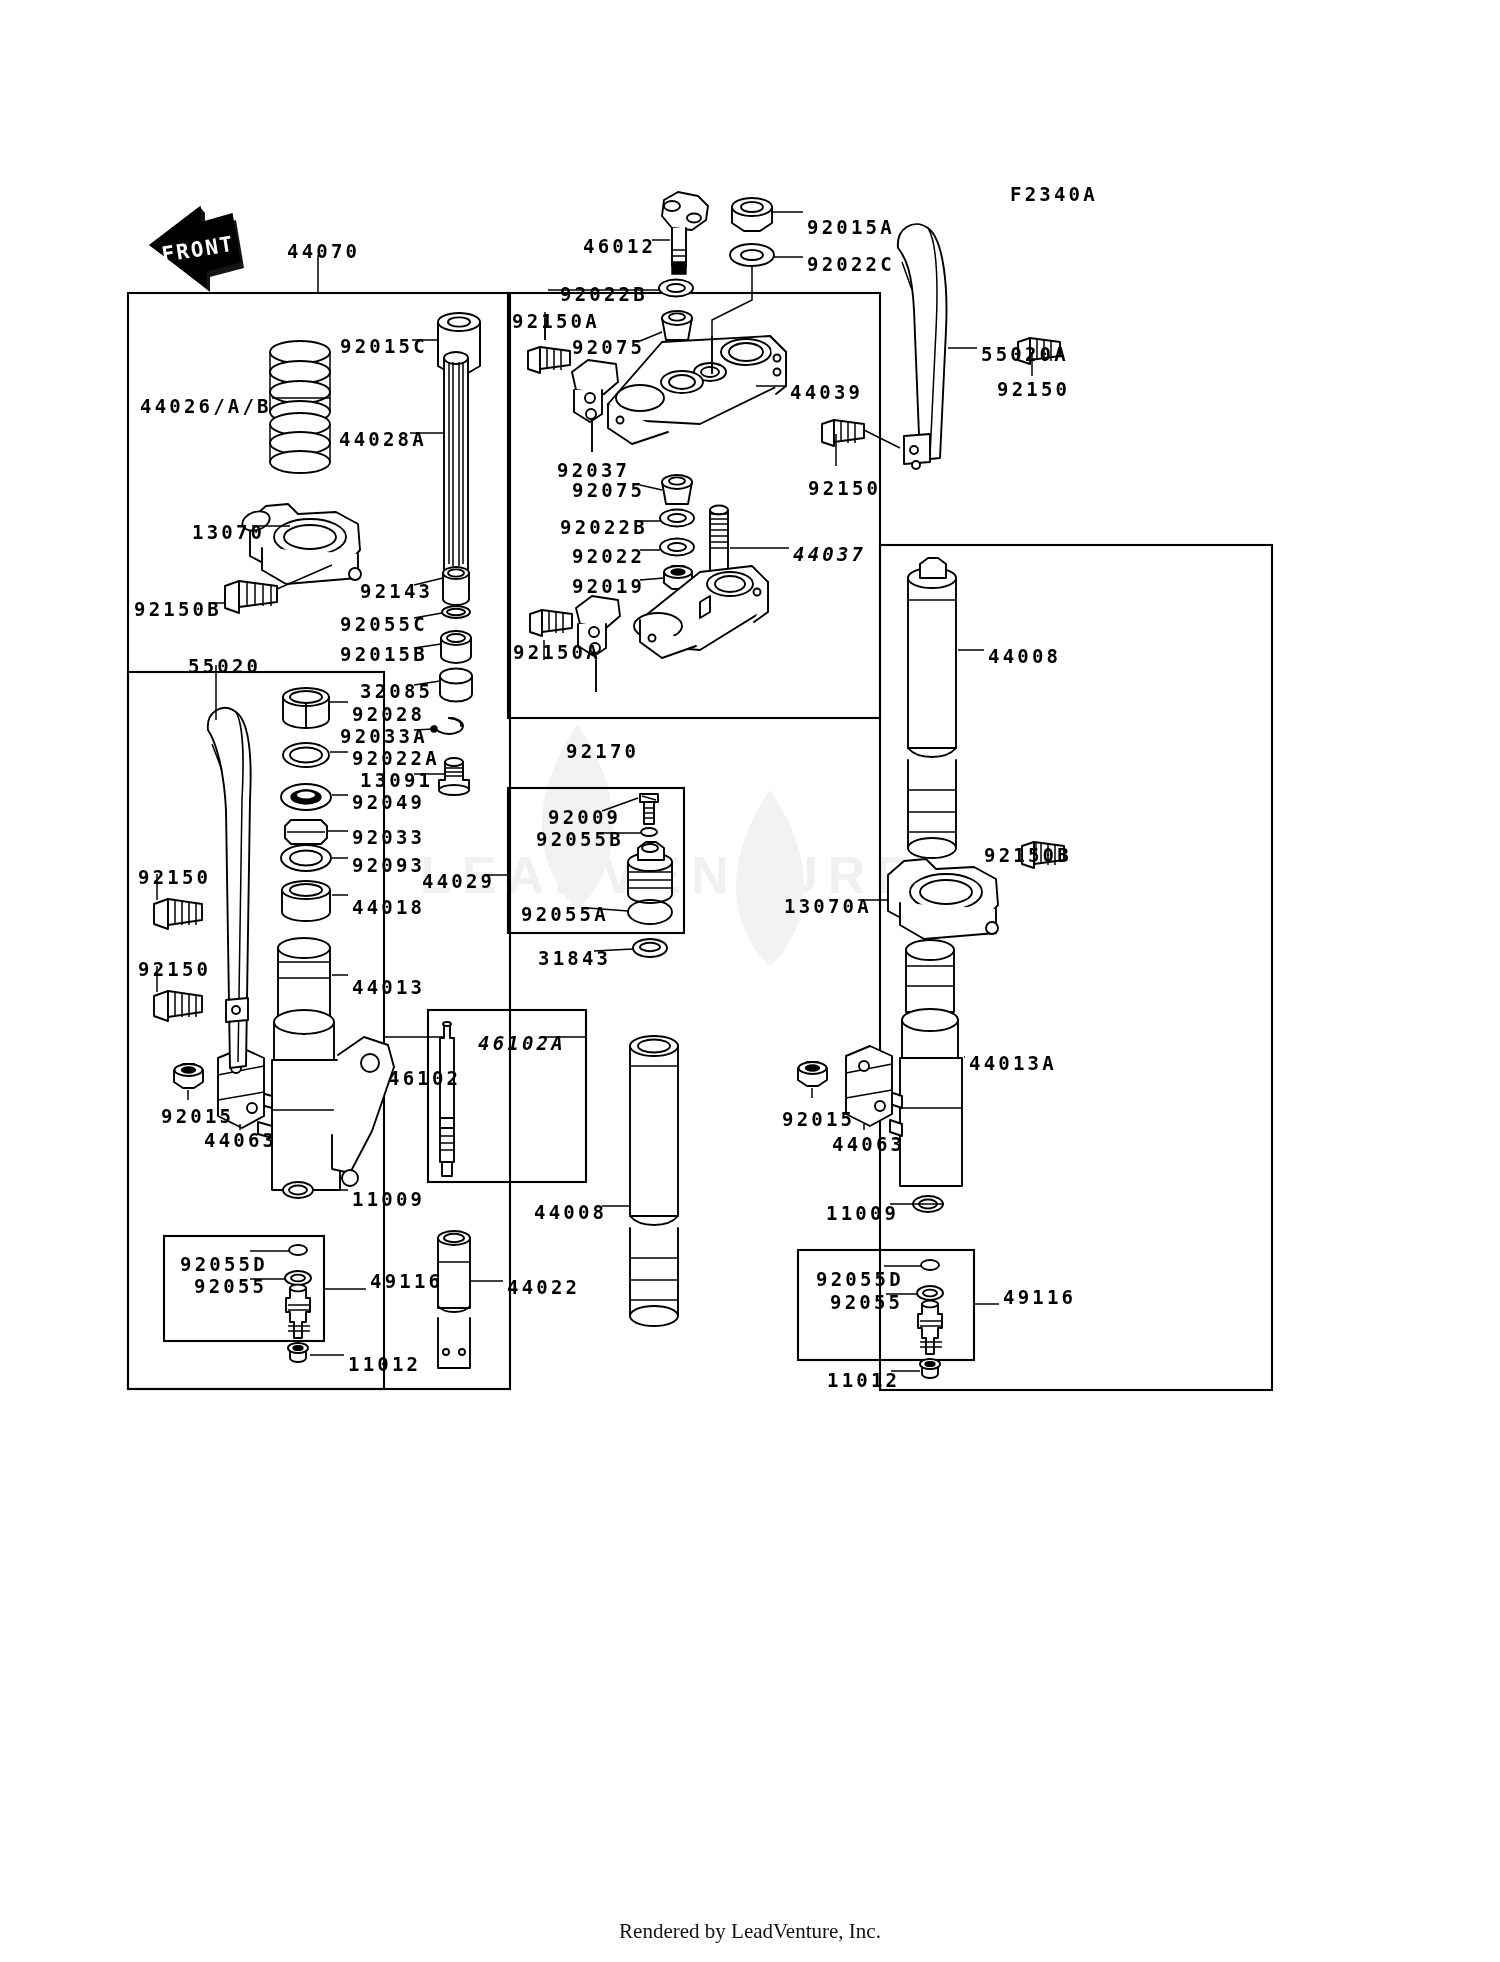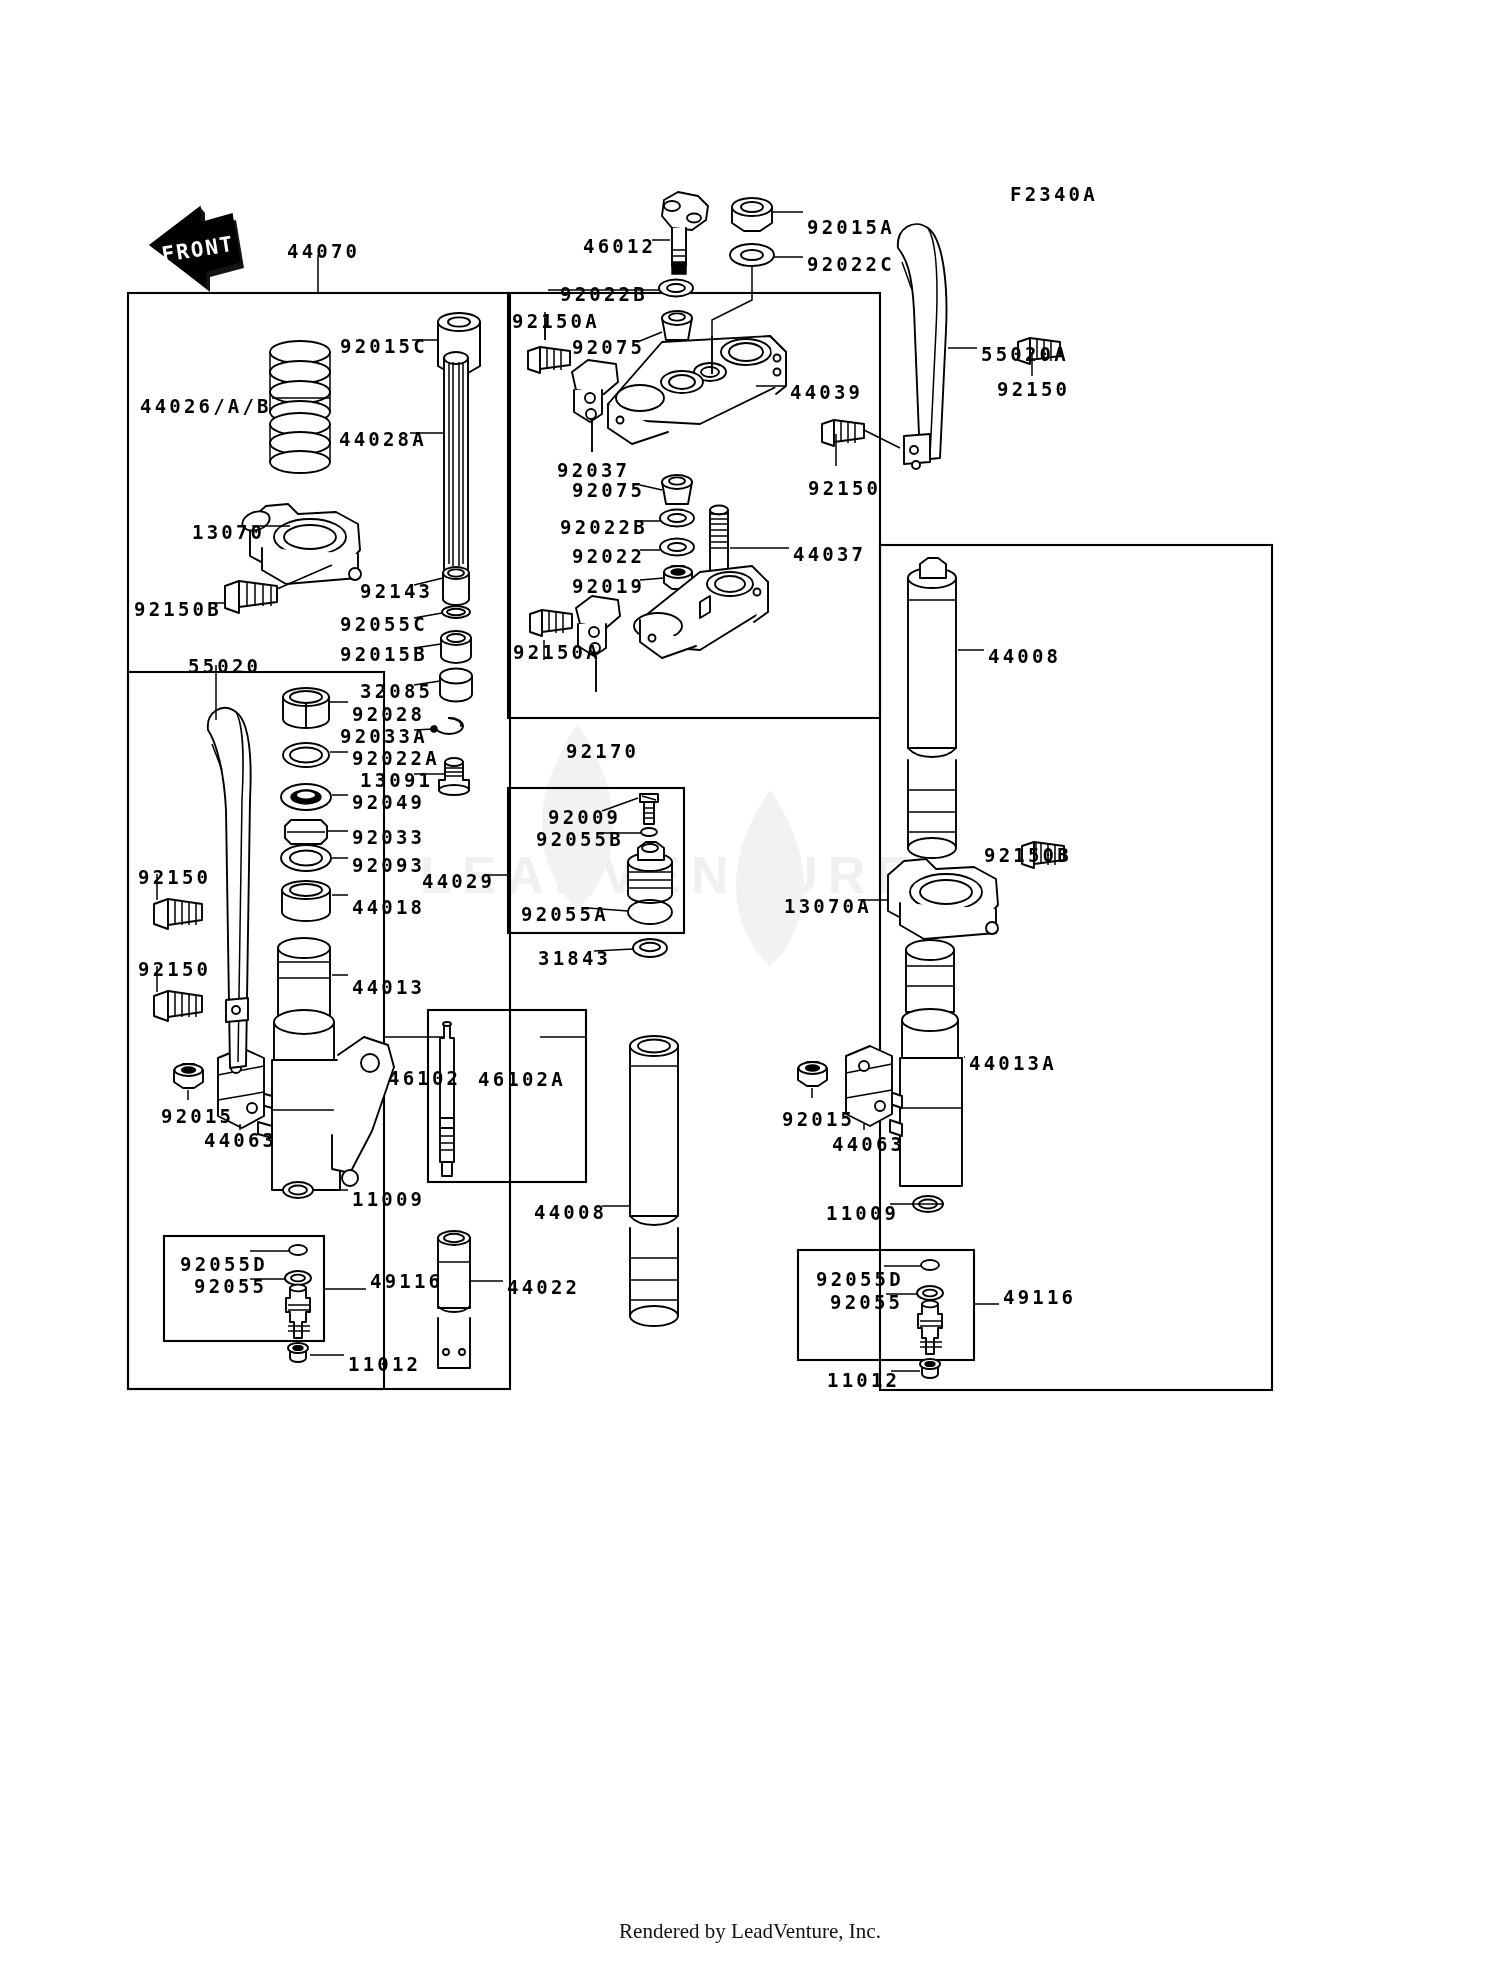--- a/index.html
+++ b/index.html
@@ -655,21 +655,21 @@
       <div class="lbl" style="left: 512px; top: 312px;">92150A</div>
       <div class="lbl" style="left: 572px; top: 338px;">92075</div>
       <div class="lbl" style="left: 807px; top: 218px;">92015A</div>
       <div class="lbl" style="left: 807px; top: 255px;">92022C</div>
       <div class="lbl" style="left: 790px; top: 383px;">44039</div>
       <div class="lbl" style="left: 557px; top: 461px;">92037</div>
       <div class="lbl" style="left: 572px; top: 481px;">92075</div>
       <div class="lbl" style="left: 560px; top: 518px;">92022B</div>
       <div class="lbl" style="left: 572px; top: 547px;">92022</div>
       <div class="lbl" style="left: 572px; top: 577px;">92019</div>
-      <div class="lbl" style="left: 793px; top: 545px;">44037</div>
+      <div class="lbl" style="left: 793px; top: 545px; font-style: italic;">44037</div>
       <div class="lbl" style="left: 513px; top: 643px;">92150A</div>
       <div class="lbl" style="left: 566px; top: 742px;">92170</div>
       <div class="lbl" style="left: 981px; top: 345px;">55020A</div>
       <div class="lbl" style="left: 997px; top: 380px;">92150</div>
       <div class="lbl" style="left: 808px; top: 479px;">92150</div>
       <div class="lbl" style="left: 988px; top: 647px;">44008</div>
       <div class="lbl" style="left: 984px; top: 846px;">92150B</div>
       <div class="lbl" style="left: 784px; top: 897px;">13070A</div>
       <div class="lbl" style="left: 969px; top: 1054px;">44013A</div>
       <div class="lbl" style="left: 782px; top: 1110px;">92015</div>
@@ -678,19 +678,19 @@
       <div class="lbl" style="left: 816px; top: 1270px;">92055D</div>
       <div class="lbl" style="left: 830px; top: 1293px;">92055</div>
       <div class="lbl" style="left: 1003px; top: 1288px;">49116</div>
       <div class="lbl" style="left: 827px; top: 1371px;">11012</div>
       <div class="lbl" style="left: 548px; top: 808px;">92009</div>
       <div class="lbl" style="left: 536px; top: 830px;">92055B</div>
       <div class="lbl" style="left: 422px; top: 872px;">44029</div>
       <div class="lbl" style="left: 521px; top: 905px;">92055A</div>
       <div class="lbl" style="left: 538px; top: 949px;">31843</div>
       <div class="lbl" style="left: 388px; top: 1034px; margin-top: 35px;">46102</div>
-      <div class="lbl" style="left: 478px; top: 1070px;">46102A</div>
+      <div class="lbl" style="left: 478px; top: 1034px; font-style: italic;">46102A</div>
       <div class="lbl" style="left: 534px; top: 1203px;">44008</div>
       <div class="lbl" style="left: 507px; top: 1278px;">44022</div>
     </div>
 
   <div class="footer">Rendered by LeadVenture, Inc.</div>
 </div>
 
 </body></html>

